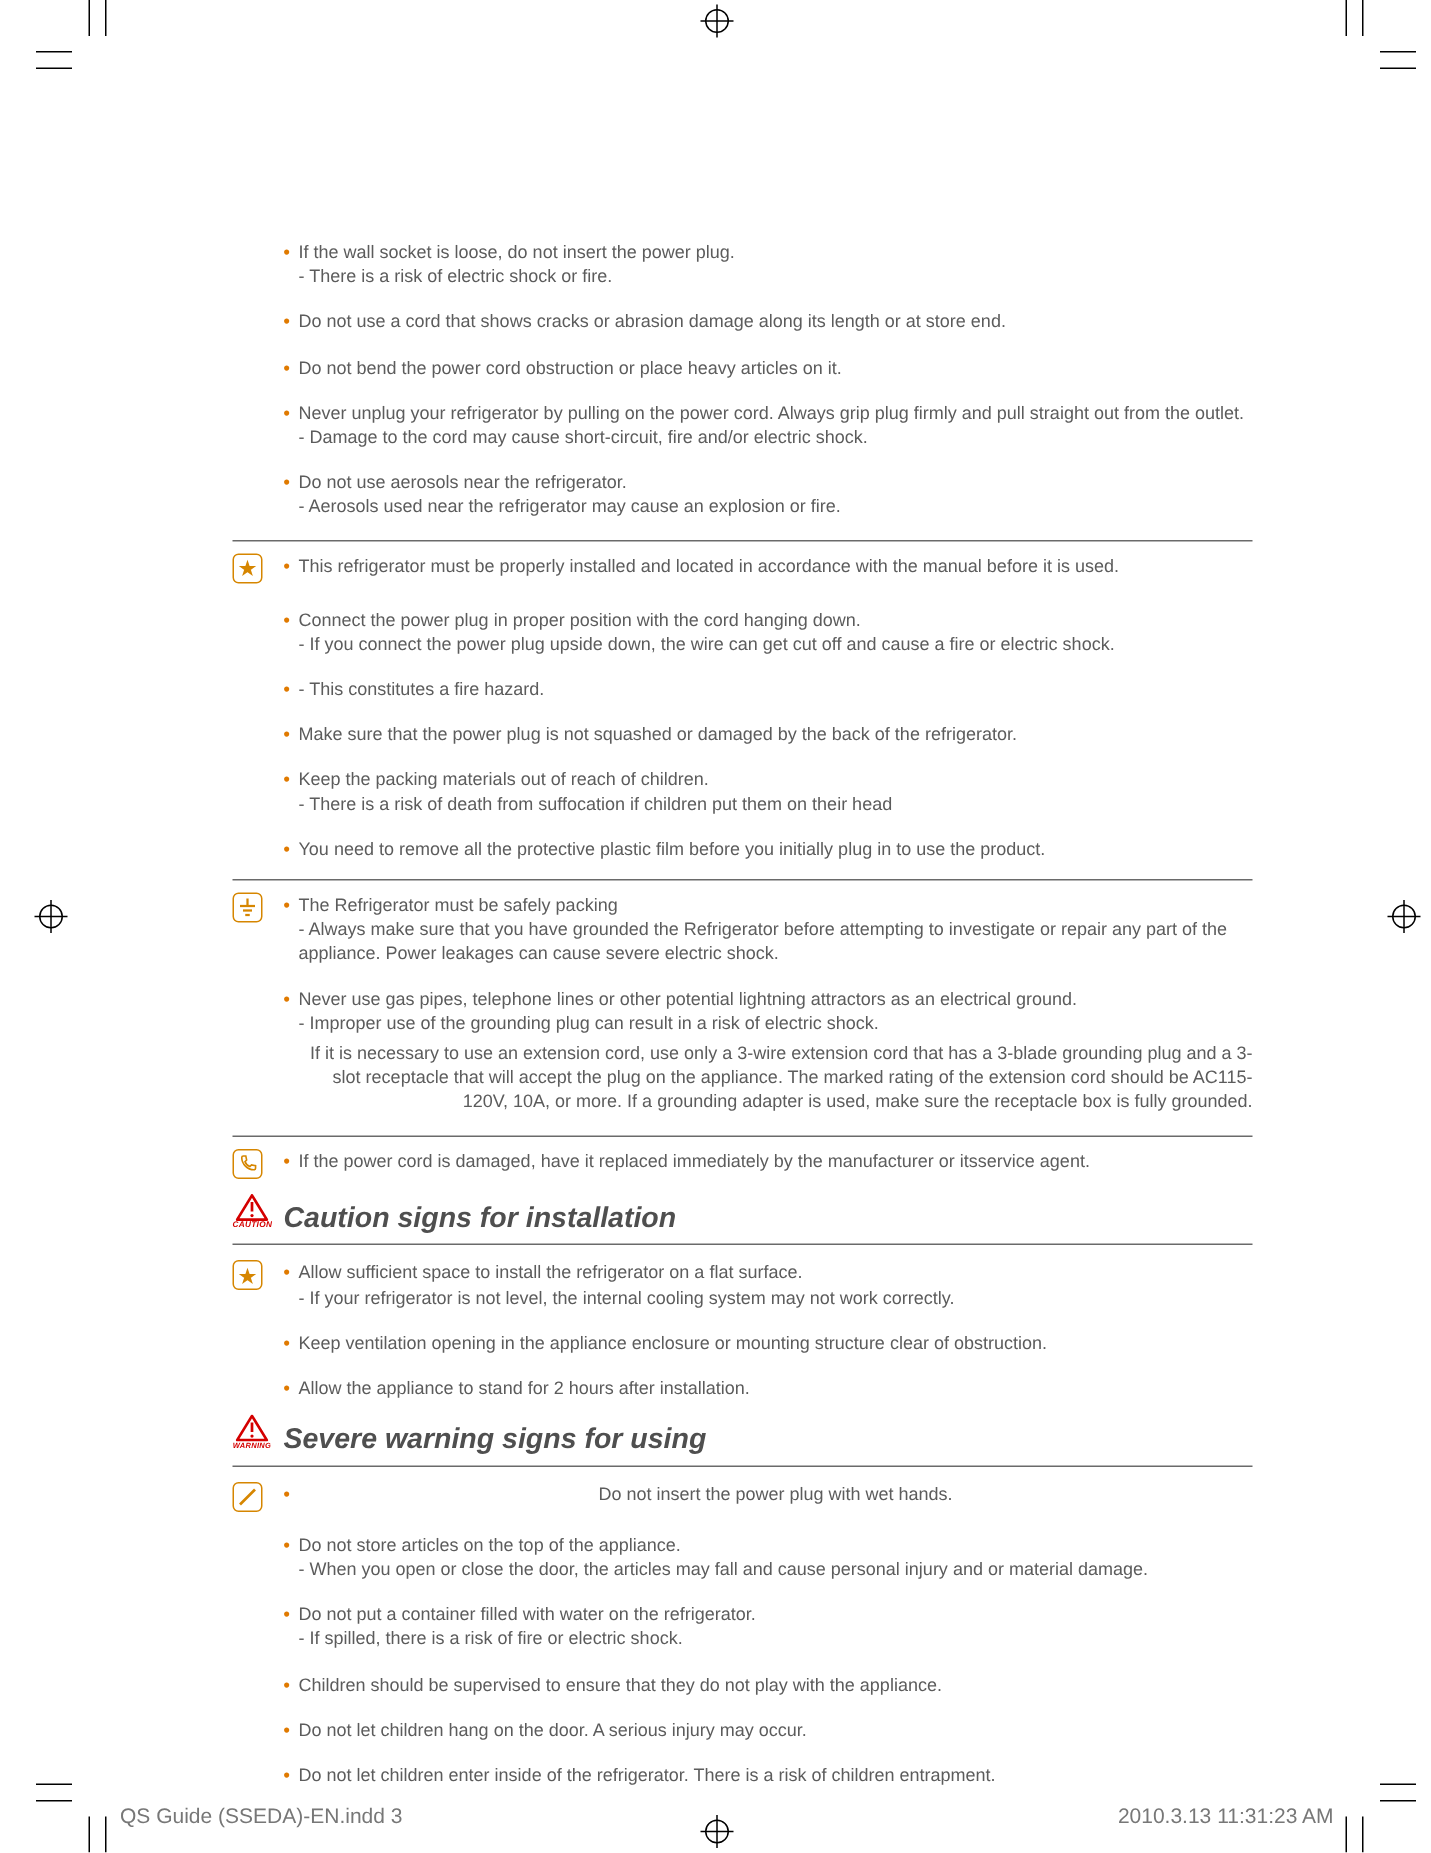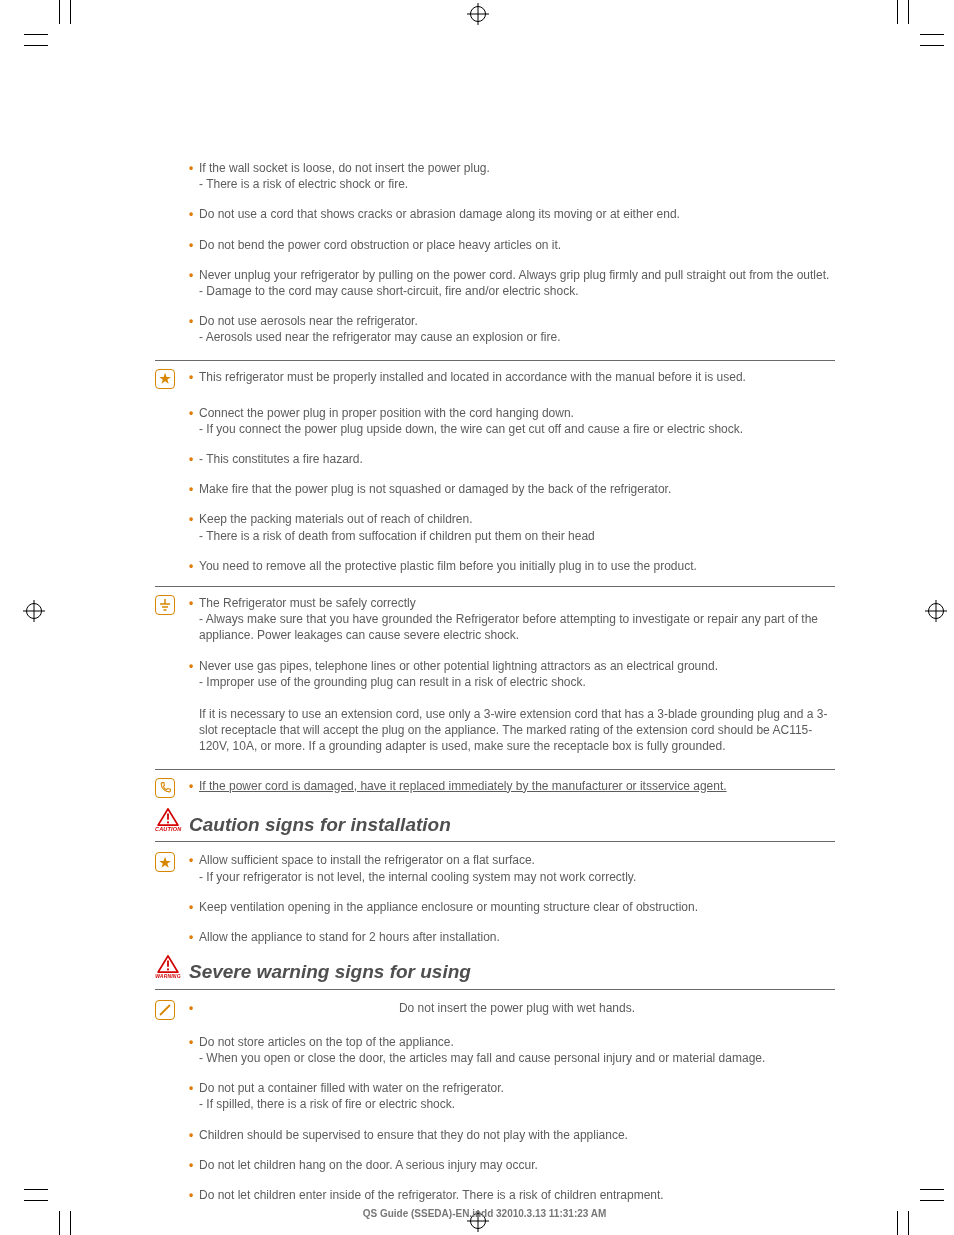--- a/index.html
+++ b/index.html
@@ -95,21 +95,22 @@
     list-style: none;
     padding: 0;
     margin: 0;
   }
   ul.subs > li::before {
     content: "- ";
     color: #5c5c5c;
   }
   .plain-sub {
     padding-left: 0px;
-    margin-top: 16px;
+    margin-top: 4px;
+    text-align: right;
   }
   .rule {
     border: none;
     border-top: 1px solid #6a6a6a;
     margin: 4px 0 8px -34px;
     width: calc(100% + 34px);
   }
   h2.section {
     font-family: Arial, Helvetica, sans-serif;
     font-style: italic;
@@ -125,25 +126,24 @@
     border-top: 1.5px solid #6a6a6a;
     margin: 4px 0 10px -34px;
     width: calc(100% + 34px);
     display: block;
   }
   .footer {
     position: absolute;
     left: 80px;
     right: 65px;
     bottom: 15px;
-    font-size: 10px;
+    font-size: 14px;
     color: #777;
     display: flex;
-    justify-content: center;
-    font-weight: bold;
+    justify-content: space-between;
   }
   
   .reg {
     position: absolute;
     width: 14px;
     height: 14px;
     border: 1px solid #000;
     border-radius: 50%;
   }
   .reg::before, .reg::after {
@@ -187,21 +187,21 @@
   <div class="crop crop-h" style="right:10px; bottom:34px;"></div>
   <div class="crop crop-h" style="right:10px; bottom:45px;"></div>
 
   <div class="content">
 
     <div class="group">
       <ul class="bullets">
           <li><span>If the wall socket is loose, do not insert the power plug.</span><ul class="subs">
               <li>There is a risk of electric shock or fire.</li>
             </ul></li>
-          <li><span>Do not use a cord that shows cracks or abrasion damage along its moving or at either end.</span></li>
+          <li><span>Do not use a cord that shows cracks or abrasion damage along its length or at store end.</span></li>
           <li><span>Do not bend the power cord obstruction or place heavy articles on it.</span></li>
           <li><span>Never unplug your refrigerator by pulling on the power cord. Always grip plug firmly and pull straight out from the outlet.</span><ul class="subs">
               <li>Damage to the cord may cause short-circuit, fire and/or electric shock.</li>
             </ul></li>
           <li><span>Do not use aerosols near the refrigerator.</span><ul class="subs">
               <li>Aerosols used near the refrigerator may cause an explosion or fire.</li>
             </ul></li>
         </ul>
       <hr class="rule">
     </div>
@@ -209,51 +209,51 @@
     <div class="group">
       <span class="icon-box">★</span>
       <ul class="bullets">
       <li style="margin-bottom: 20px;"><span>This refrigerator must be properly installed and located in accordance with the manual before it is used.</span></li>
           <li><span>Connect the power plug in proper position with the cord hanging down.</span><ul class="subs">
               <li>If you connect the power plug upside down, the wire can get cut off and cause a fire or electric shock.</li>
             </ul></li>
           <li><ul class="subs">
               <li>This constitutes a fire hazard.</li>
             </ul></li>
-          <li><span>Make fire that the power plug is not squashed or damaged by the back of the refrigerator.</span></li>
+          <li><span>Make sure that the power plug is not squashed or damaged by the back of the refrigerator.</span></li>
           <li><span>Keep the packing materials out of reach of children.</span><ul class="subs">
               <li>There is a risk of death from suffocation if children put them on their head</li>
             </ul></li>
           <li><span>You need to remove all the protective plastic film before you initially plug in to use the product.</span></li>
         </ul>
       <li style="list-style:none; height:4px;"></li>
       <hr class="rule" style="margin-top:-6px;">
     </div>
 
     <div class="group">
       <span class="icon-box">
         <svg width="14" height="14" viewBox="0 0 14 14">
           <line x1="7" y1="1" x2="7" y2="6" stroke="#d68600" stroke-width="1.5"></line>
           <line x1="2" y1="6" x2="12" y2="6" stroke="#d68600" stroke-width="1.5"></line>
           <line x1="4" y1="9" x2="10" y2="9" stroke="#d68600" stroke-width="1.5"></line>
           <line x1="5.5" y1="12" x2="8.5" y2="12" stroke="#d68600" stroke-width="1.5"></line>
         </svg>
       </span>
       <ul class="bullets">
-          <li><span>The Refrigerator must be safely correctly</span><ul class="subs">
+          <li><span>The Refrigerator must be safely packing</span><ul class="subs">
               <li>Always make sure that you have grounded the Refrigerator before attempting to investigate or repair any part of the appliance. Power leakages can cause severe electric shock.</li>
             </ul></li>
           <li><span>Never use gas pipes, telephone lines or other potential lightning attractors as an electrical ground.</span><ul class="subs">
               <li>Improper use of the grounding plug can result in a risk of electric shock.</li>
             </ul><div class="plain-sub">If it is necessary to use an extension cord, use only a 3-wire extension cord that has a 3-blade grounding plug and a 3-slot receptacle that will accept the plug on the appliance. The marked rating of the extension cord should be AC115-120V, 10A, or more. If a grounding adapter is used, make sure the receptacle box is fully grounded.</div></li>
         </ul>
       <hr class="rule">
     </div>
 
-    <div class="group" style="margin-bottom:18px;text-decoration:underline;">
+    <div class="group" style="margin-bottom:18px;">
       <span class="icon-box">
         <svg width="13" height="13" viewBox="0 0 24 24">
           <path d="M6 3c-1 0-2 1-2 2 0 8 7 15 15 15 1 0 2-1 2-2v-3l-5-1-2 2c-3-1-5-3-6-6l2-2-1-5H6z" fill="none" stroke="#d68600" stroke-width="2"></path>
         </svg>
       </span>
       <ul class="bullets">
           <li><span>If the power cord is damaged, have it replaced immediately by the manufacturer or itsservice agent.</span></li>
         </ul>
     </div>
 

